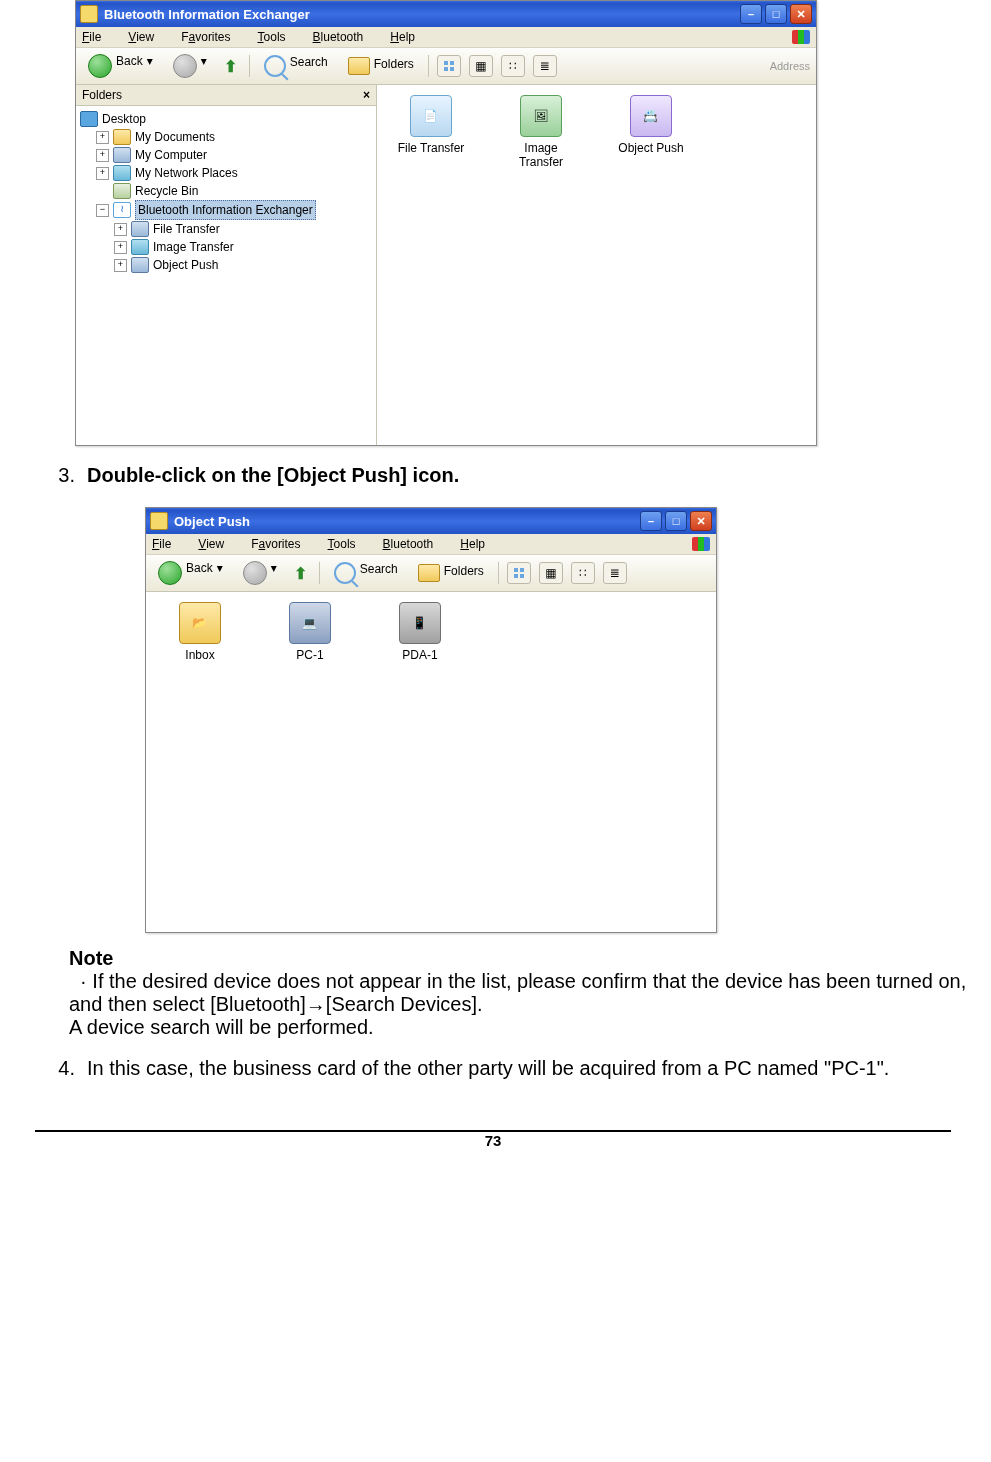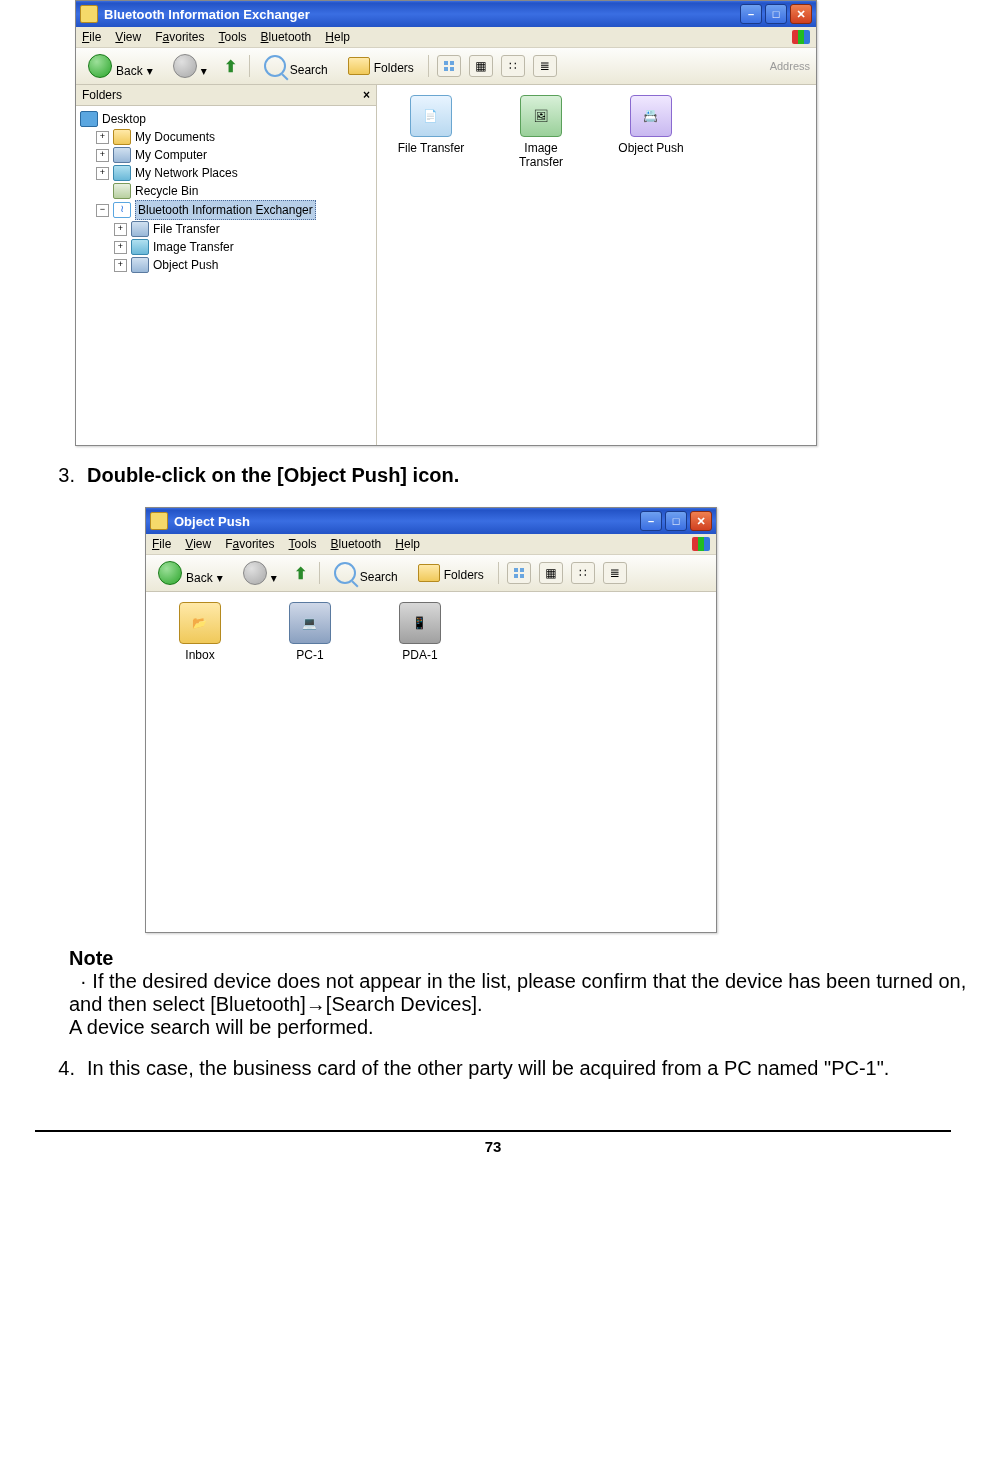--- a/index.html
+++ b/index.html
@@ -26,26 +26,26 @@
     font-size:13px;
     font-weight:bold;
   }
   .tb-blue{background:linear-gradient(#3a6ee2,#2353c6 8%,#3a6ee2 50%,#2353c6);}
   .titlebar .ticon{width:16px;height:16px;background:#f5d96a;border:1px solid #b58a1f;border-radius:2px;margin-right:6px;}
   .wbtns{margin-left:auto;display:flex;gap:3px;}
   .wbtn{width:20px;height:18px;border-radius:3px;display:flex;align-items:center;justify-content:center;font-size:11px;font-weight:bold;color:#fff;}
   .wbtn.min,.wbtn.max{background:linear-gradient(#6ea0f0,#3a6ee2);border:1px solid #1a3a8a;}
   .wbtn.close{background:linear-gradient(#f08050,#d04020);border:1px solid #8a2a10;}
   
-  .menubar{background:#ece9d8;padding:3px 6px;font-size:12px;color:#000;display:flex;gap:14px;border-bottom:1px solid #d6d2c2;position:relative;}
+  .menubar{background:#ece9d8;padding:3px 6px;font-size:12px;color:#000;display:flex;gap:27px;border-bottom:1px solid #d6d2c2;position:relative;}
   .menubar .u{text-decoration:underline;}
   .flag{position:absolute;right:6px;top:3px;width:18px;height:14px;background:linear-gradient(90deg,#d33,#d33 33%,#2b2 33%,#2b2 66%,#37d 66%);border-radius:2px;}
   
   .toolbar{background:linear-gradient(#fdfdfb,#ece9d8);border-bottom:1px solid #c9c5b5;padding:4px 6px;display:flex;align-items:center;font-size:12px;gap:8px;}
-  .tbtn{display:flex;align-items:flex-end;gap:4px;padding:2px 6px;border-radius:3px;}
+  .tbtn{display:flex;align-items:flex-start;gap:4px;padding:2px 6px;border-radius:3px;}
   .circ{width:22px;height:22px;border-radius:50%;display:inline-block;}
   .back{background:radial-gradient(circle at 35% 30%,#9de09a,#2aa52a);border:1px solid #1a7a1a;}
   .fwd{background:radial-gradient(circle at 35% 30%,#e0e0e0,#a8a8a8);border:1px solid #888;}
   .up{width:20px;height:20px;color:#2a8a2a;font-size:16px;font-weight:bold;display:inline-flex;align-items:center;justify-content:center;}
   .mag{width:18px;height:18px;border:2px solid #6aa6e0;border-radius:50%;position:relative;display:inline-block;}
   .mag::after{content:"";position:absolute;width:2px;height:8px;background:#6aa6e0;bottom:-6px;right:-2px;transform:rotate(-45deg);}
   .fold{width:20px;height:16px;background:linear-gradient(#ffe9a8,#f0c95a);border:1px solid #b58a1f;border-radius:2px;display:inline-block;}
   .sep{width:1px;height:22px;background:#c9c5b5;}
   .viewbtn{width:22px;height:20px;border:1px solid #bdb9a9;border-radius:3px;background:#f5f3e9;display:inline-flex;align-items:center;justify-content:center;}
   .dots3{display:grid;grid-template-columns:repeat(2,4px);gap:2px;}
@@ -79,21 +79,21 @@
   .ic-lg.inbox{background:linear-gradient(#ffe9a8,#f0c95a);border:1px solid #b58a1f;}
   .ic-lg.pc{background:linear-gradient(#cfd8e8,#8aa0c0);border:1px solid #5a7aa0;}
   .ic-lg.pda{background:linear-gradient(#d8d8d8,#a0a0a0);border:1px solid #707070;}
   
   .win2body{background:#fff;height:320px;padding:10px 14px;font-size:12px;}
   
   .step{display:flex;margin:18px 0 6px;}
   .num{width:40px;text-align:right;padding-right:12px;}
   .bold{font-weight:bold;}
   .note{margin-left:34px;margin-top:14px;}
-  .footer{border-top:2px solid #000;margin:50px 40px 0 0;text-align:center;font-size:15px;font-weight:bold;padding-top:6px;}
+  .footer{border-top:2px solid #000;margin:50px 40px 0 0;text-align:center;font-size:15px;font-weight:bold;}
   .imgwrap{margin-left:40px;}
   .imgwrap2{margin-left:110px;}
 </style>
 </head>
 <body>
 
 <div class="page">
 
   <div class="imgwrap">
     <div class="win" style="width:740px;">

